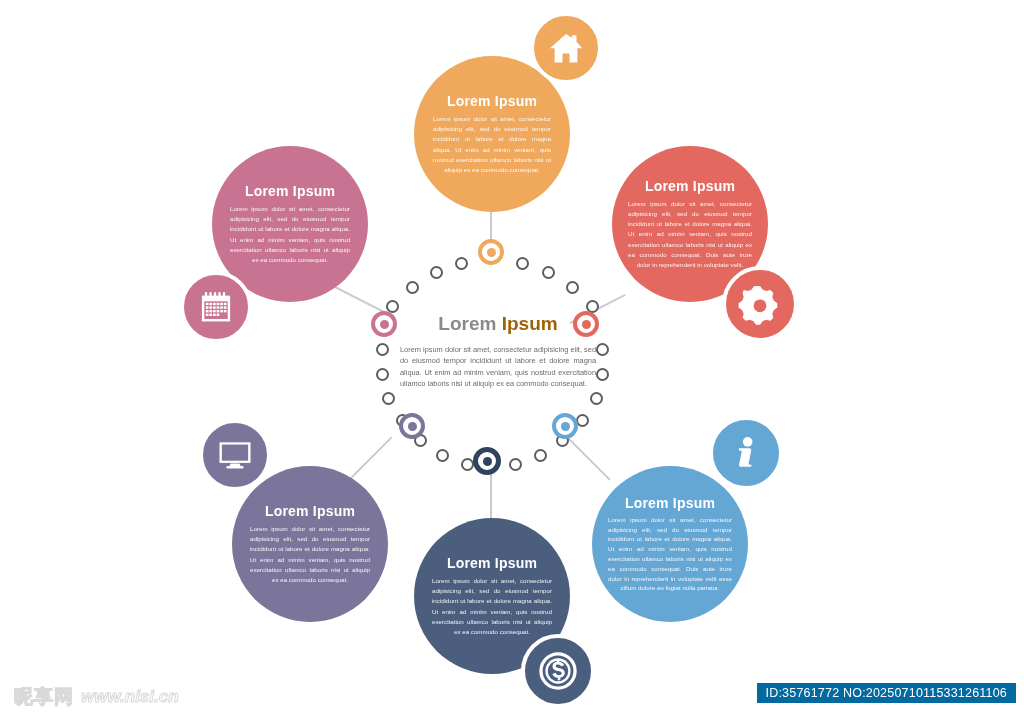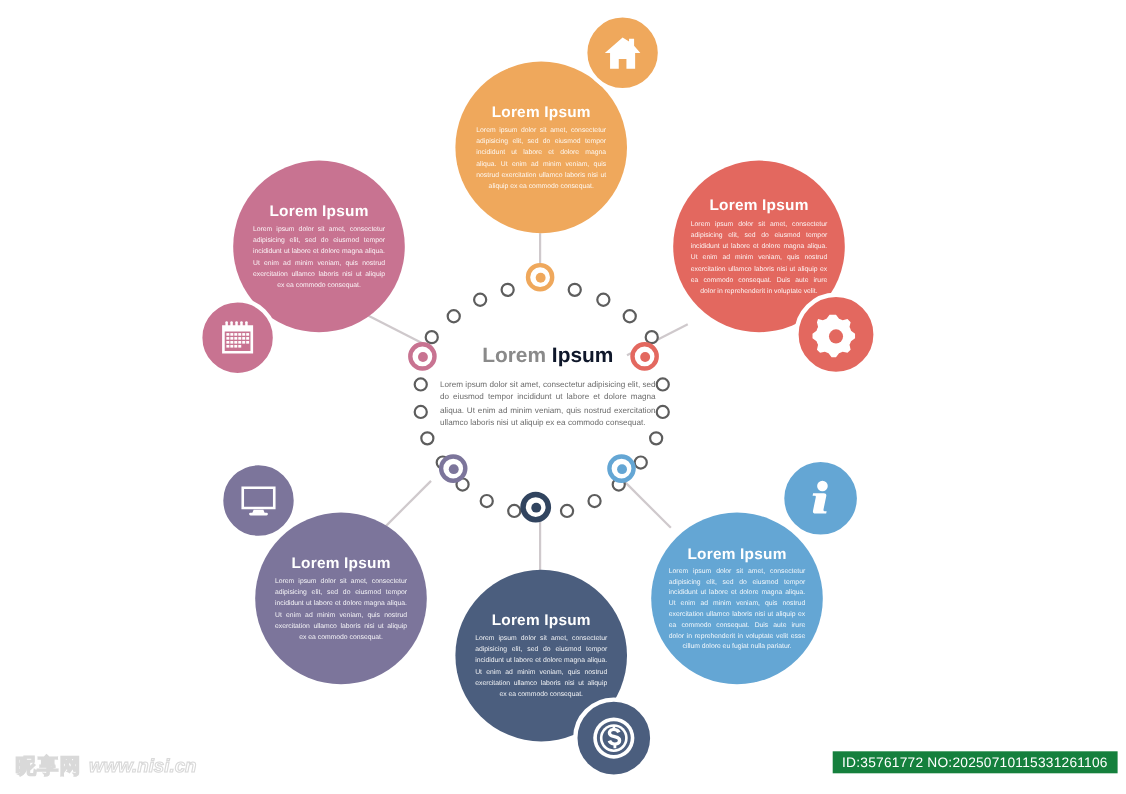--- a/index.html
+++ b/index.html
@@ -24,38 +24,38 @@
 
   
   .badge{position:absolute;border-radius:50%;display:flex;align-items:center;justify-content:center;
          box-sizing:border-box;border:4px solid #ffffff;}
   .badge svg{display:block;}
 
   
   #center-block{position:absolute;text-align:center;}
   #center-title{font-size:19px;font-weight:bold;line-height:1.1;}
   #center-title .c1{color:#8a8a8a;}
-  #center-title .c2{color:#0f172a;}
+  #center-title .c2{color:#a16207;}
   .center-p{font-size:7.4px;line-height:1.55;color:#6b6b6b;text-align:justify;}
 
   
   .ring-dot{position:absolute;border-radius:50%;background:#ffffff;
             border:2.2px solid #5d5d5d;box-sizing:border-box;}
 
   
   .node{position:absolute;border-radius:50%;box-sizing:border-box;
         display:flex;align-items:center;justify-content:center;background:#ffffff;}
   .node .core{border-radius:50%;}
 
   
   #wm-logo{position:absolute;left:14px;top:684px;display:flex;align-items:center;gap:7px;
            color:#ffffff;font-style:italic;font-weight:bold;font-size:17px;
            -webkit-text-stroke:1px #d9d9d9;text-shadow:0 0 0 #d9d9d9;}
   #wm-logo .cjk{font-size:19px;letter-spacing:1px;-webkit-text-stroke:1.2px #d9d9d9;font-style:normal;}
-  #wm-id{position:absolute;right:8px;top:683px;background:#15803d;color:#ffffff;
+  #wm-id{position:absolute;right:8px;top:683px;background:#0369a1;color:#ffffff;
          font-size:12.5px;padding:3px 9px;letter-spacing:.2px;white-space:nowrap;}
 </style>
 </head>
 <body>
 
 <div id="stage">
 
   <div class="connector" style="left:491px;top:211px;width:50px;height:2px;transform:rotate(90deg);"></div>
   <div class="connector" style="left:331px;top:284px;width:62px;transform:rotate(27deg);"></div>
   <div class="connector" style="left:570px;top:322px;width:62px;transform:rotate(-27deg);"></div>

